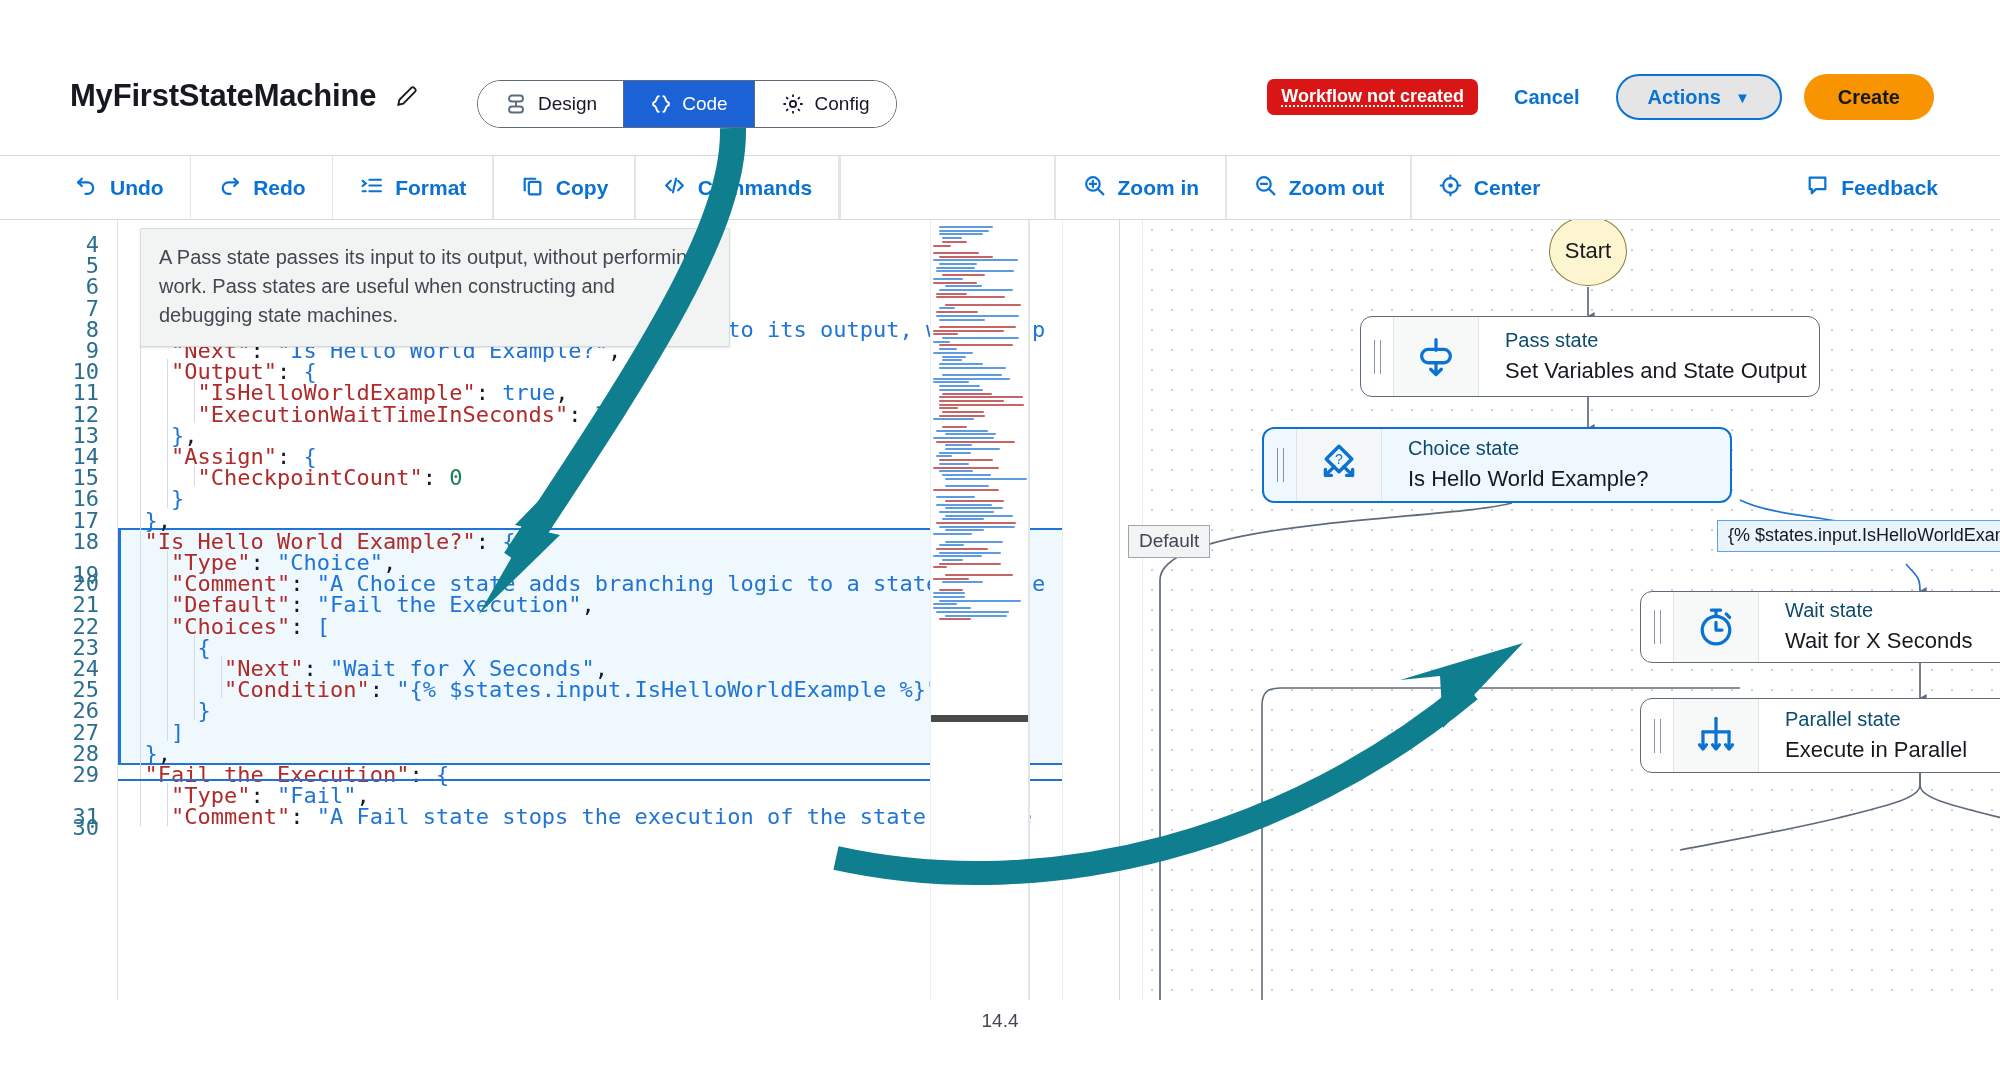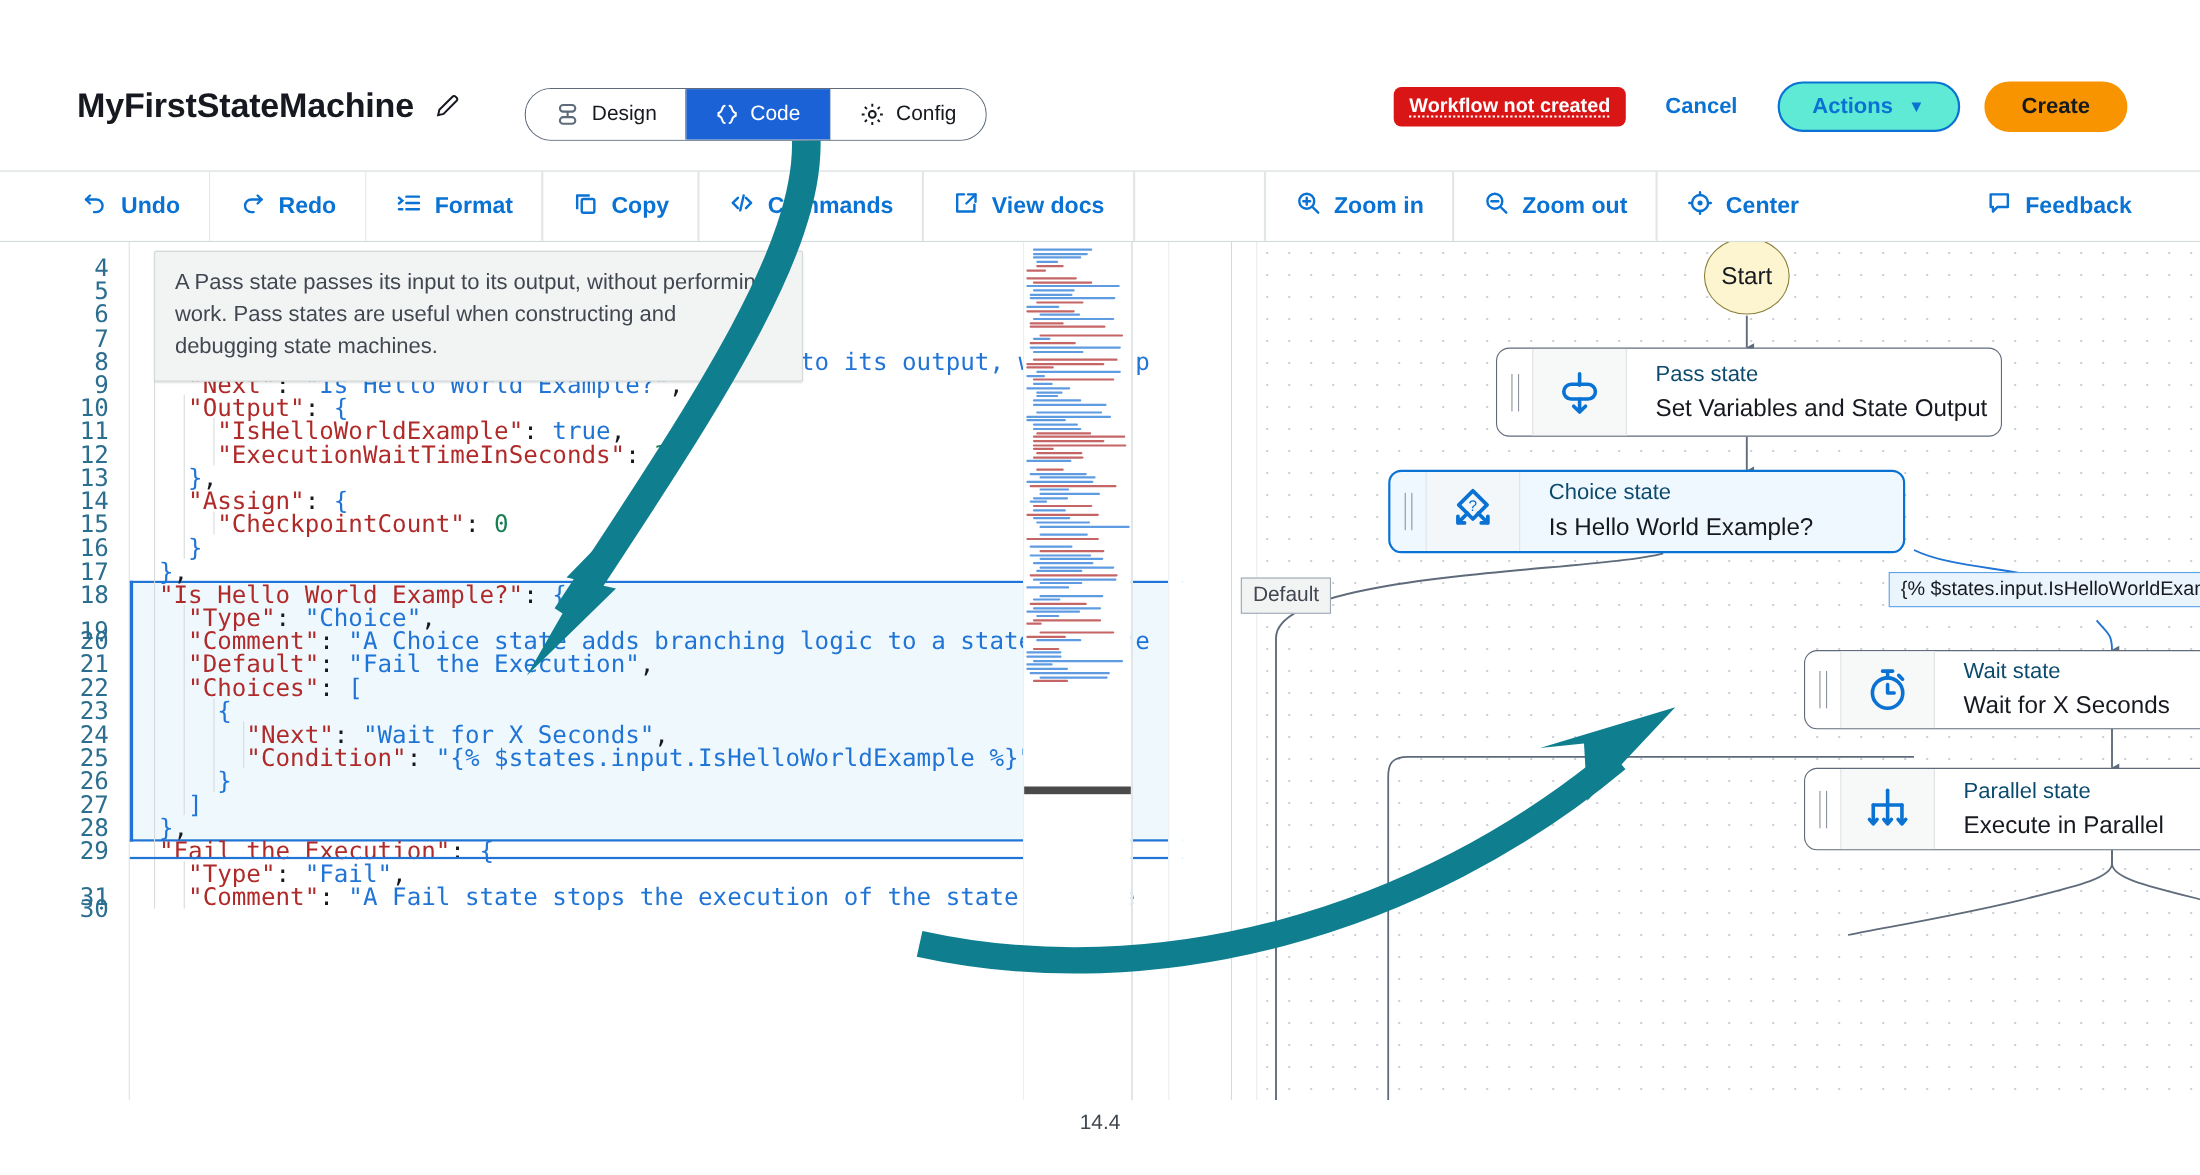--- a/index.html
+++ b/index.html
@@ -48,21 +48,21 @@
     padding: 7px 14px 8px; border-radius: 7px; white-space: nowrap;
     text-decoration: underline; text-decoration-style: dotted;
     text-underline-offset: 4px;
   }
   .link-btn {
     color: #0972d3; font-size: 20px; font-weight: bold; cursor: pointer;
     padding: 0 14px;
   }
   .btn-outline {
     display: flex; align-items: center; gap: 14px;
-    border: 2px solid #0972d3; color: #0972d3; background: #5eead4;
+    border: 2px solid #0972d3; color: #0972d3; background: #e5e5e5;
     border-radius: 26px; height: 46px; padding: 0 30px;
     font-size: 20px; font-weight: bold; cursor: pointer;
   }
   .caret { font-size: 15px; line-height: 1; }
   .btn-primary {
     background: #f79400; color: #16191f; border: none;
     border-radius: 26px; height: 46px; padding: 0 34px;
     font-size: 20px; font-weight: bold; cursor: pointer;
     display: flex; align-items: center;
   }
@@ -336,30 +336,20 @@
       <svg width="25" height="25" viewBox="0 0 24 24" fill="none" stroke="#0972d3" stroke-width="2.1" stroke-linecap="round" stroke-linejoin="round">
         <path d="M8.5 7.5L4 12l4.5 4.5"></path>
           <path d="M15.5 7.5L20 12l-4.5 4.5"></path>
           <path d="M13.5 5.5l-3 13"></path>
       </svg>
     </span>
     <span>Commands</span>
   </div>
   <div class="tb-sep"></div>
 
-  <div class="tb-item">
-    <span>
-      <svg width="25" height="25" viewBox="0 0 24 24" fill="none" stroke="#0972d3" stroke-width="2.1" stroke-linecap="round" stroke-linejoin="round">
-        <path d="M19 13.5v6h-15v-15h6"></path>
-          <path d="M13.5 4.5H20v6.5"></path>
-          <path d="M20 4.5l-8 8"></path>
-      </svg>
-    </span>
-    <span>View docs</span>
-  </div>
   <div class="tb-sep"></div>
 
   <div style="flex:1"></div>
   <div class="tb-sep"></div>
 
   <div class="tb-item">
     <span>
       <svg width="25" height="25" viewBox="0 0 24 24" fill="none" stroke="#0972d3" stroke-width="2.1" stroke-linecap="round">
         <circle cx="10.5" cy="10.5" r="6.5"></circle>
           <path d="M15.3 15.3L20.5 20.5"></path>

